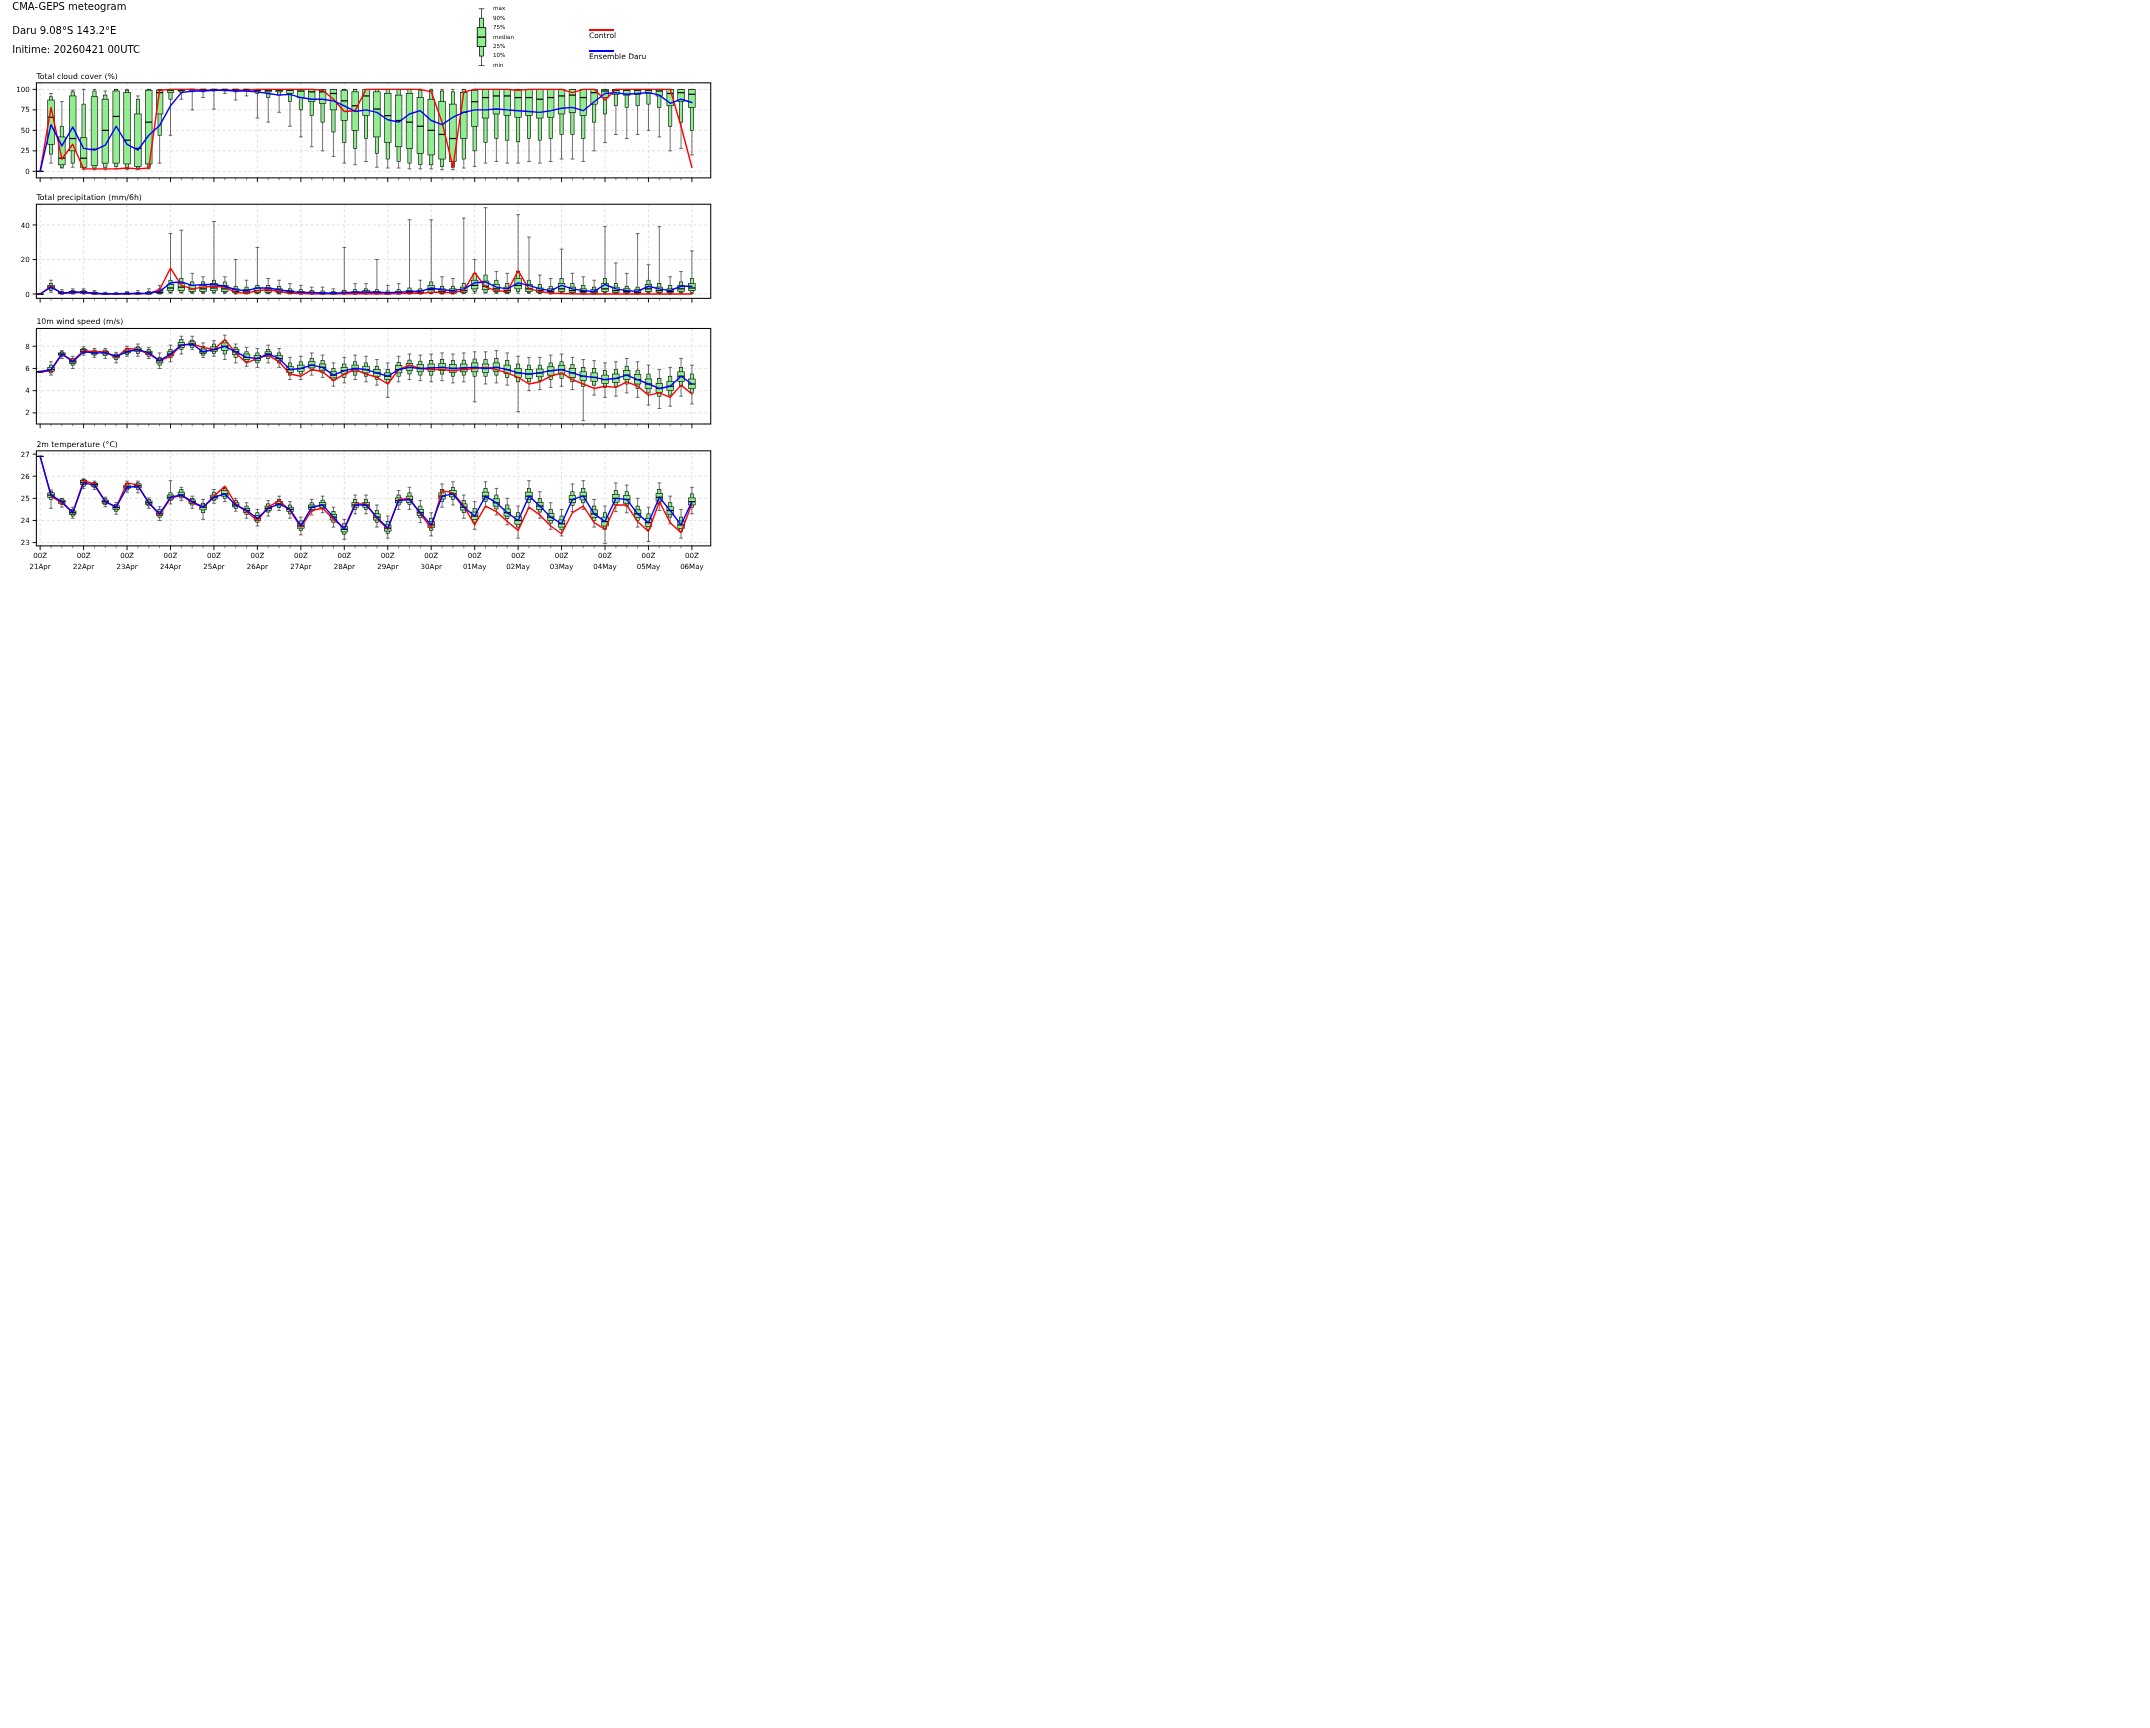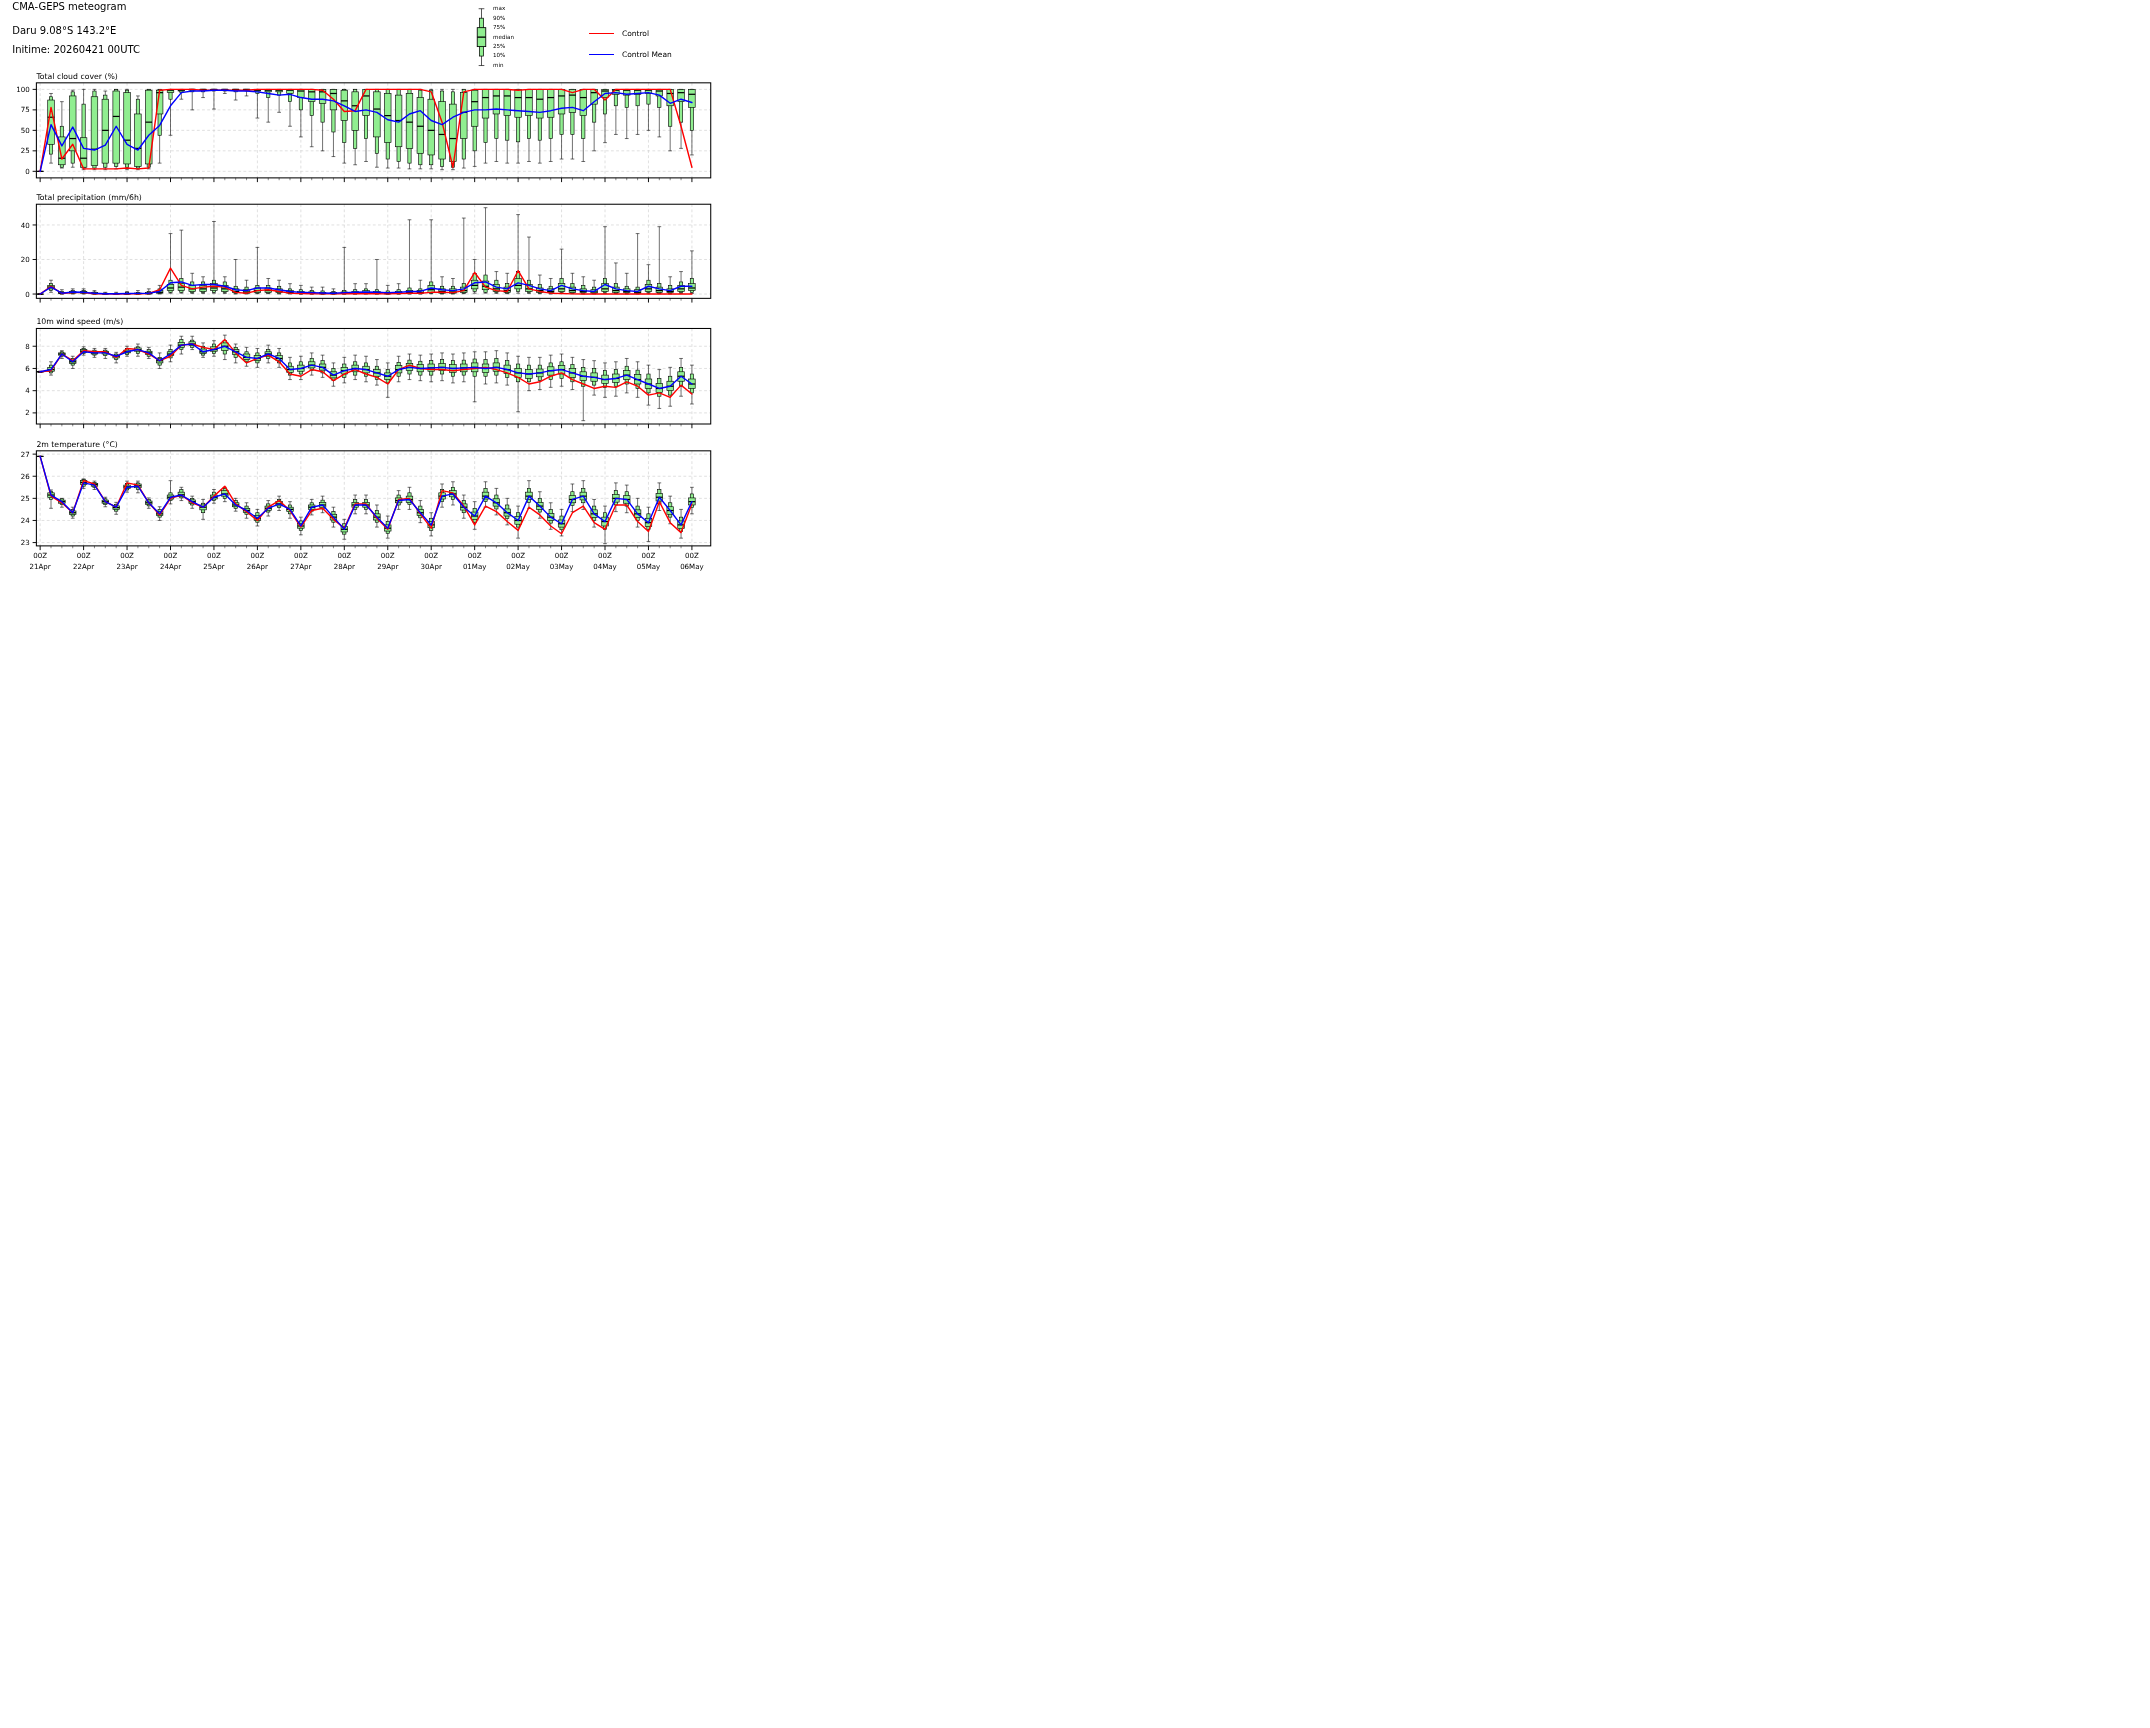--- a/index.html
+++ b/index.html
@@ -2,21 +2,21 @@
 <html style="font-size:7.5px"><head>
 <meta charset="utf-8">
 <style>
   html,body{margin:0;padding:0;background:#ffffff;}
   .page{position:relative;width:717px;height:576px;background:#fff;overflow:hidden;
         font-family:"DejaVu Sans",sans-serif;color:#000;}
   .abs{position:absolute;}
   .hline{font-size:10px;white-space:nowrap;}
   #chart{position:absolute;left:0;top:0;}
   .legend-labels div{position:absolute;font-size:5.6px;line-height:6.1px;}
-  .lgrow{position:absolute;display:flex;align-items:center;}
+  .lgrow{position:absolute;display:flex;align-items:flex-start;flex-direction:column;}
   .swatch{display:inline-block;width:25.4px;height:1.9px;margin-right:7.5px;}
   .lgtext{font-size:7.5px;}
   .grid{stroke:#c8c8c8;stroke-width:1.2;stroke-dasharray:6 5;}
   .wh{stroke:#000;stroke-width:1.2;}
   .bx{fill:#90ee90;stroke:#000;stroke-width:1.3;}
   .med{stroke:#000;stroke-width:2.6;}
   .frame{fill:none;stroke:#000;stroke-width:2.2;}
   .tick{stroke:#000;stroke-width:2;}
   .mtick{stroke:#000;stroke-width:1;}
   svg text{font-family:"DejaVu Sans",sans-serif;fill:#000;}
@@ -1943,17 +1943,17 @@
       <div style="left:21px;top:58px;">min</div>
     </div>
   </div>
 
   <div class="lgrow" style="left:589px;top:29px;">
     <span class="swatch" style="background:#ff0000;"></span>
     <span class="lgtext">Control</span>
   </div>
   <div class="lgrow" style="left:589px;top:50px;">
     <span class="swatch" style="background:#0000ff;"></span>
-    <span class="lgtext">Control Mean</span>
+    <span class="lgtext">Ensemble Daru</span>
   </div>
 
 </div>
 
 
 </body></html>

